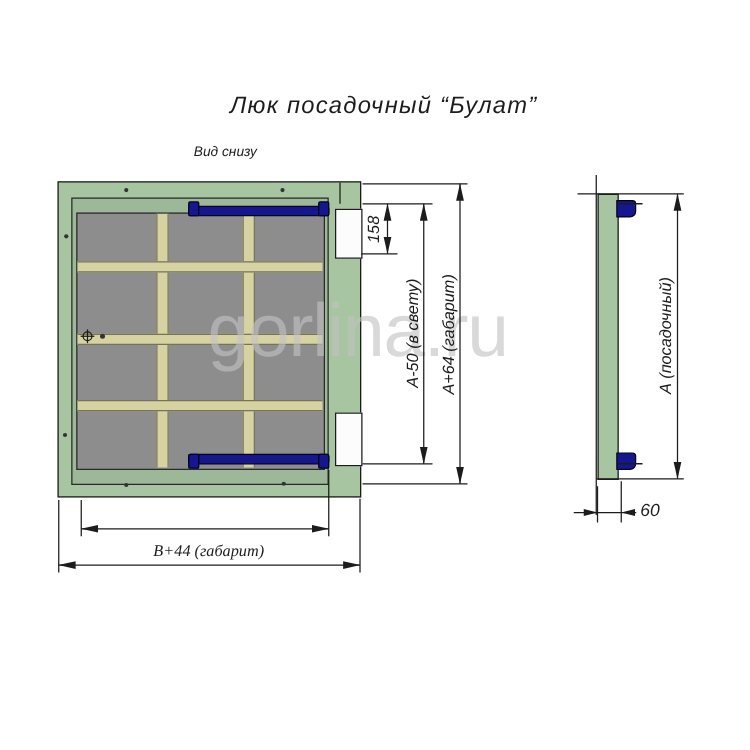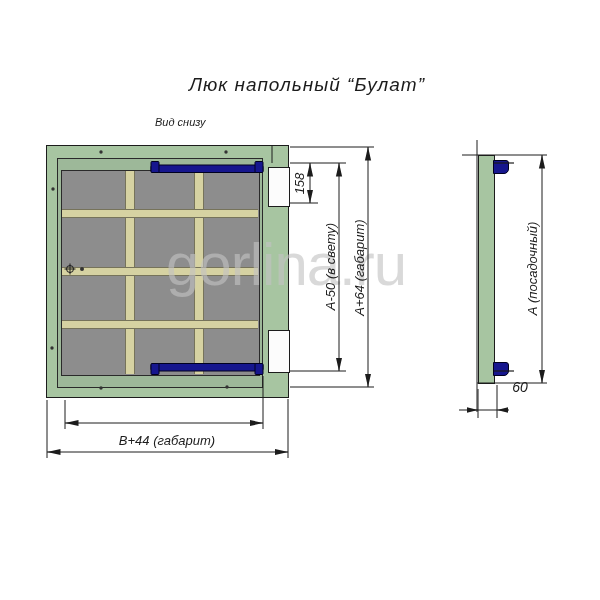--- a/index.html
+++ b/index.html
@@ -45,21 +45,21 @@
   .ln15{stroke:var(--line-dark);stroke-width:1.2;fill:none;}
   .arrowhead{fill:var(--line-dark);}
   .screw{fill:#333;}
   .handle{fill:var(--handle-blue);stroke:#000020;stroke-width:1;}
 </style>
 </head>
 <body>
 
 <div id="scene">
 
-  <div class="abs txt title">Люк напольный “Булат”</div>
+  <div class="abs txt title">Люк посадочный “Булат”</div>
   <div class="abs txt viewlabel">Вид снизу</div>
 
   <div class="abs frame-outer"></div>
   <div class="abs lid"></div>
   <div class="abs panel-area"></div>
 
   <div class="abs rib-v" style="left:125px"></div>
   <div class="abs rib-v" style="left:194px"></div>
   <div class="abs rib-h" style="top:209px"></div>
   <div class="abs rib-h" style="top:267px"></div>
@@ -148,17 +148,17 @@
       <line class="ln" x1="497" y1="385" x2="497" y2="418"></line>
       <line class="ln" x1="459" y1="410" x2="509" y2="410"></line>
       <polygon class="arrowhead" points="478,410 467,407.2 467,412.8"></polygon>
       <polygon class="arrowhead" points="497,410 508,407.2 508,412.8"></polygon>
     </g>
   </svg>
 
   <div class="abs txt dim rot" style="left:279px;top:176px;width:40px;">158</div>
   <div class="abs txt dim rot" style="left:265px;top:259px;width:130px;">А-50 (в свету)</div>
   <div class="abs txt dim rot" style="left:289px;top:260px;width:140px;">А+64 (габарит)</div>
-  <div class="abs txt dim" style="left:97px;top:433px;width:140px;">В+44 (габарит)</div>
+  <div class="abs txt dim" style="left:97px;top:433px;width:140px;font-family:Liberation Serif, serif;">В+44 (габарит)</div>
   <div class="abs txt dim rot" style="left:457px;top:261px;width:150px;">А (посадочный)</div>
-  <div class="abs txt dim" style="left:500px;top:379px;width:40px;font-size:14px;">60</div>
+  <div class="abs txt dim" style="left:500px;top:400px;width:40px;font-size:14px;">60</div>
 
 </div>
 
 </body></html>

